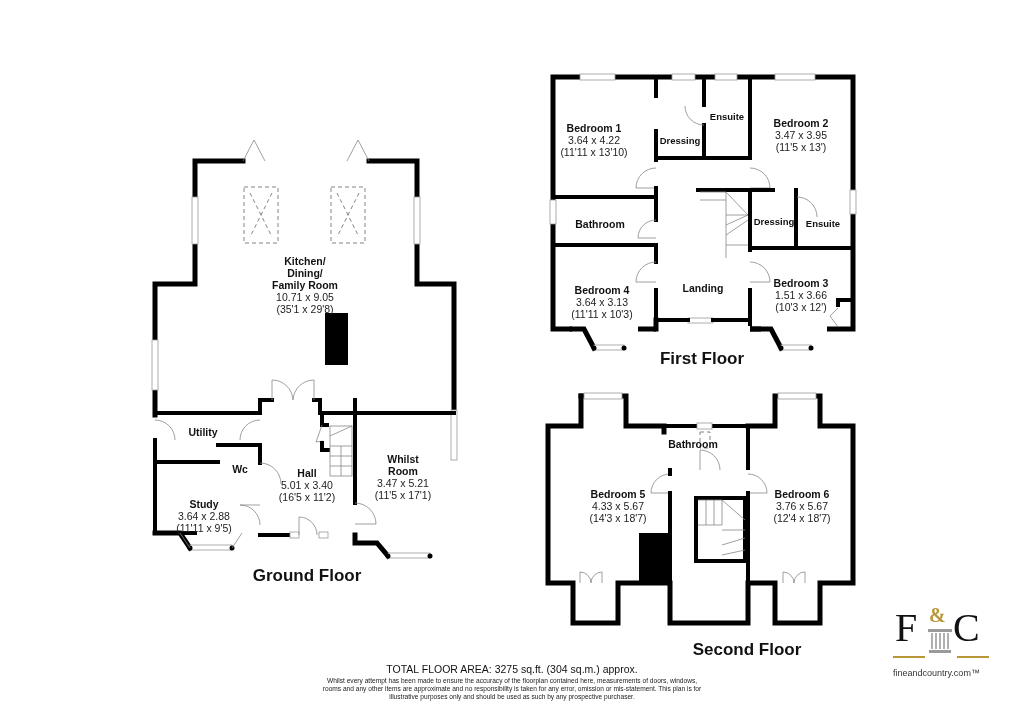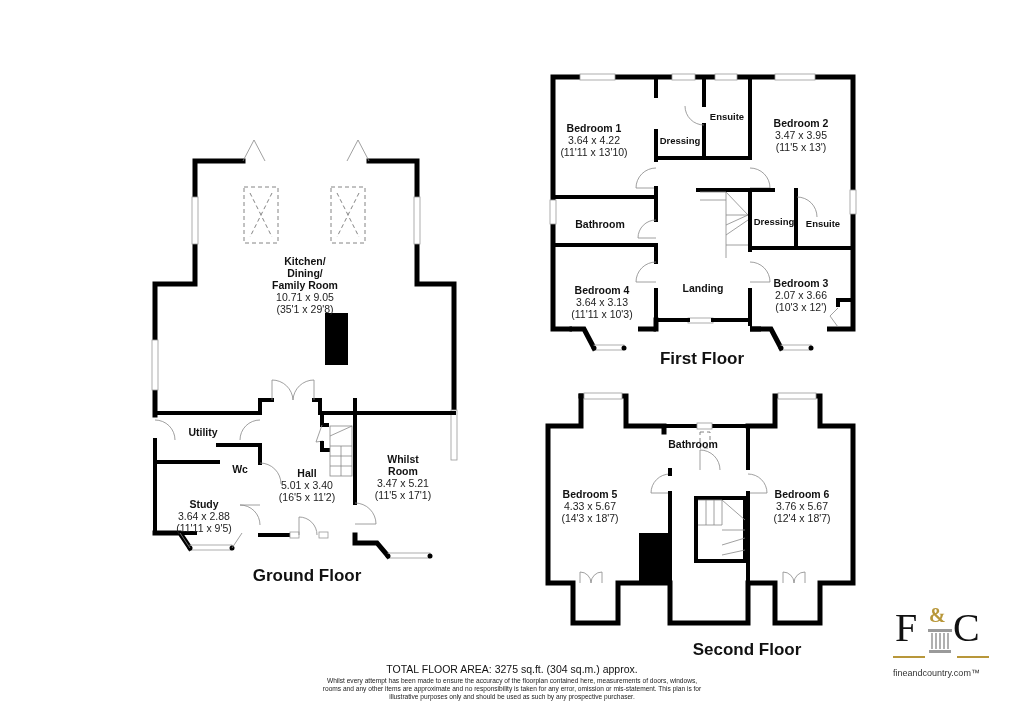--- a/index.html
+++ b/index.html
@@ -237,26 +237,26 @@
 <div class="lbl" style="left:602px;top:284px;">
   <span class="nm">Bedroom 4</span>
   <span class="dm">3.64 x 3.13</span>
   <span class="dm">(11'11 x 10'3)</span>
 </div>
 <div class="lbl" style="left:703px;top:282px;">
   <span class="nm">Landing</span>
 </div>
 <div class="lbl" style="left:801px;top:277px;">
   <span class="nm">Bedroom 3</span>
-  <span class="dm">2.07 x 3.66</span>
+  <span class="dm">1.51 x 3.66</span>
   <span class="dm">(10'3 x 12')</span>
 </div>
 <div class="floor-title" style="left:702px;top:349px;">First Floor</div>
 
-<div class="lbl" style="left:590px;top:488px;">
+<div class="lbl" style="left:618px;top:488px;">
   <span class="nm">Bedroom 5</span>
   <span class="dm">4.33 x 5.67</span>
   <span class="dm">(14'3 x 18'7)</span>
 </div>
 <div class="lbl" style="left:693px;top:438px;">
   <span class="nm">Bathroom</span>
 </div>
 <div class="lbl" style="left:802px;top:488px;">
   <span class="nm">Bedroom 6</span>
   <span class="dm">3.76 x 5.67</span>

